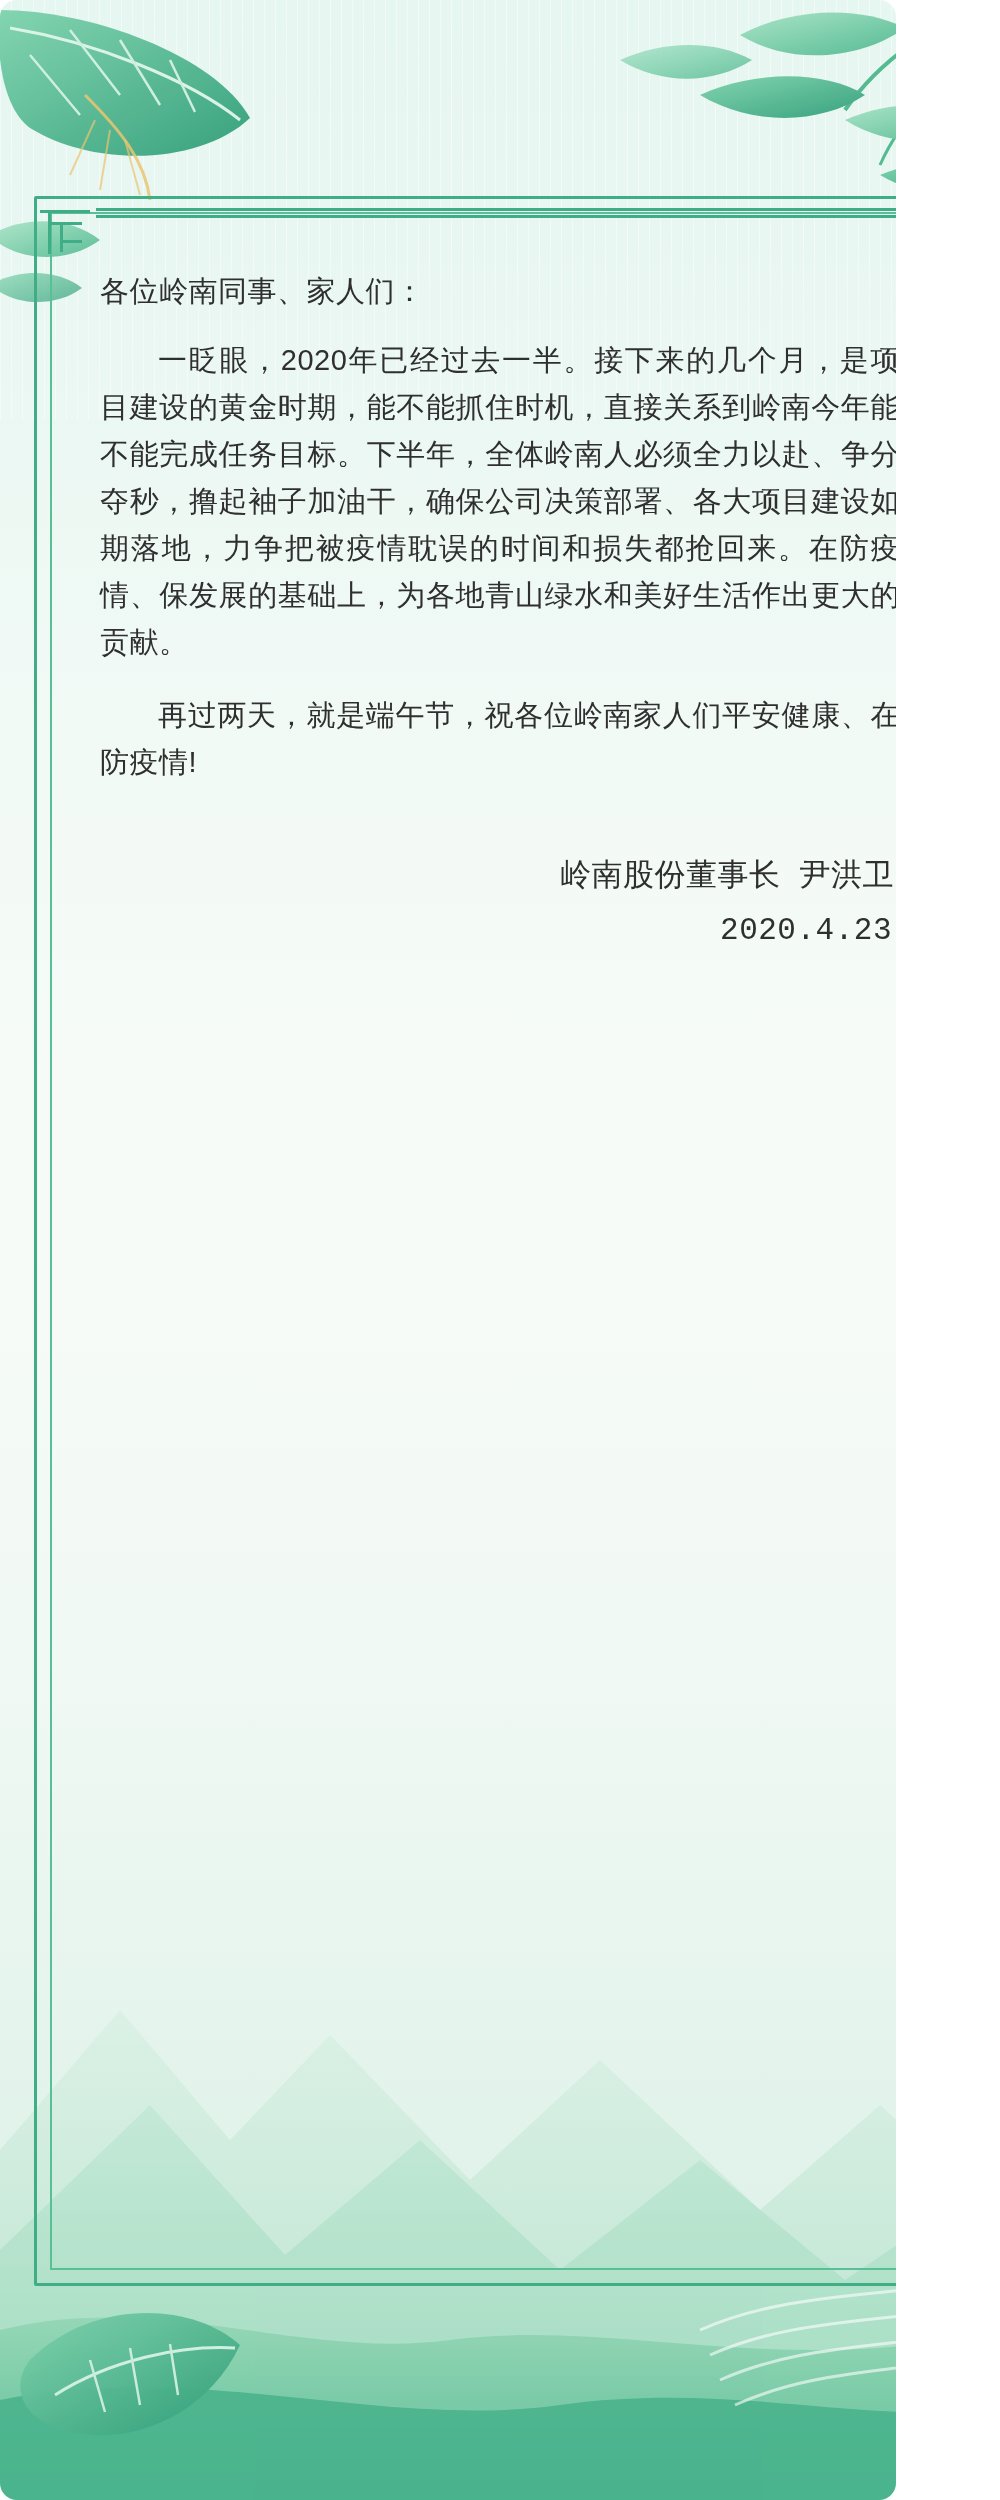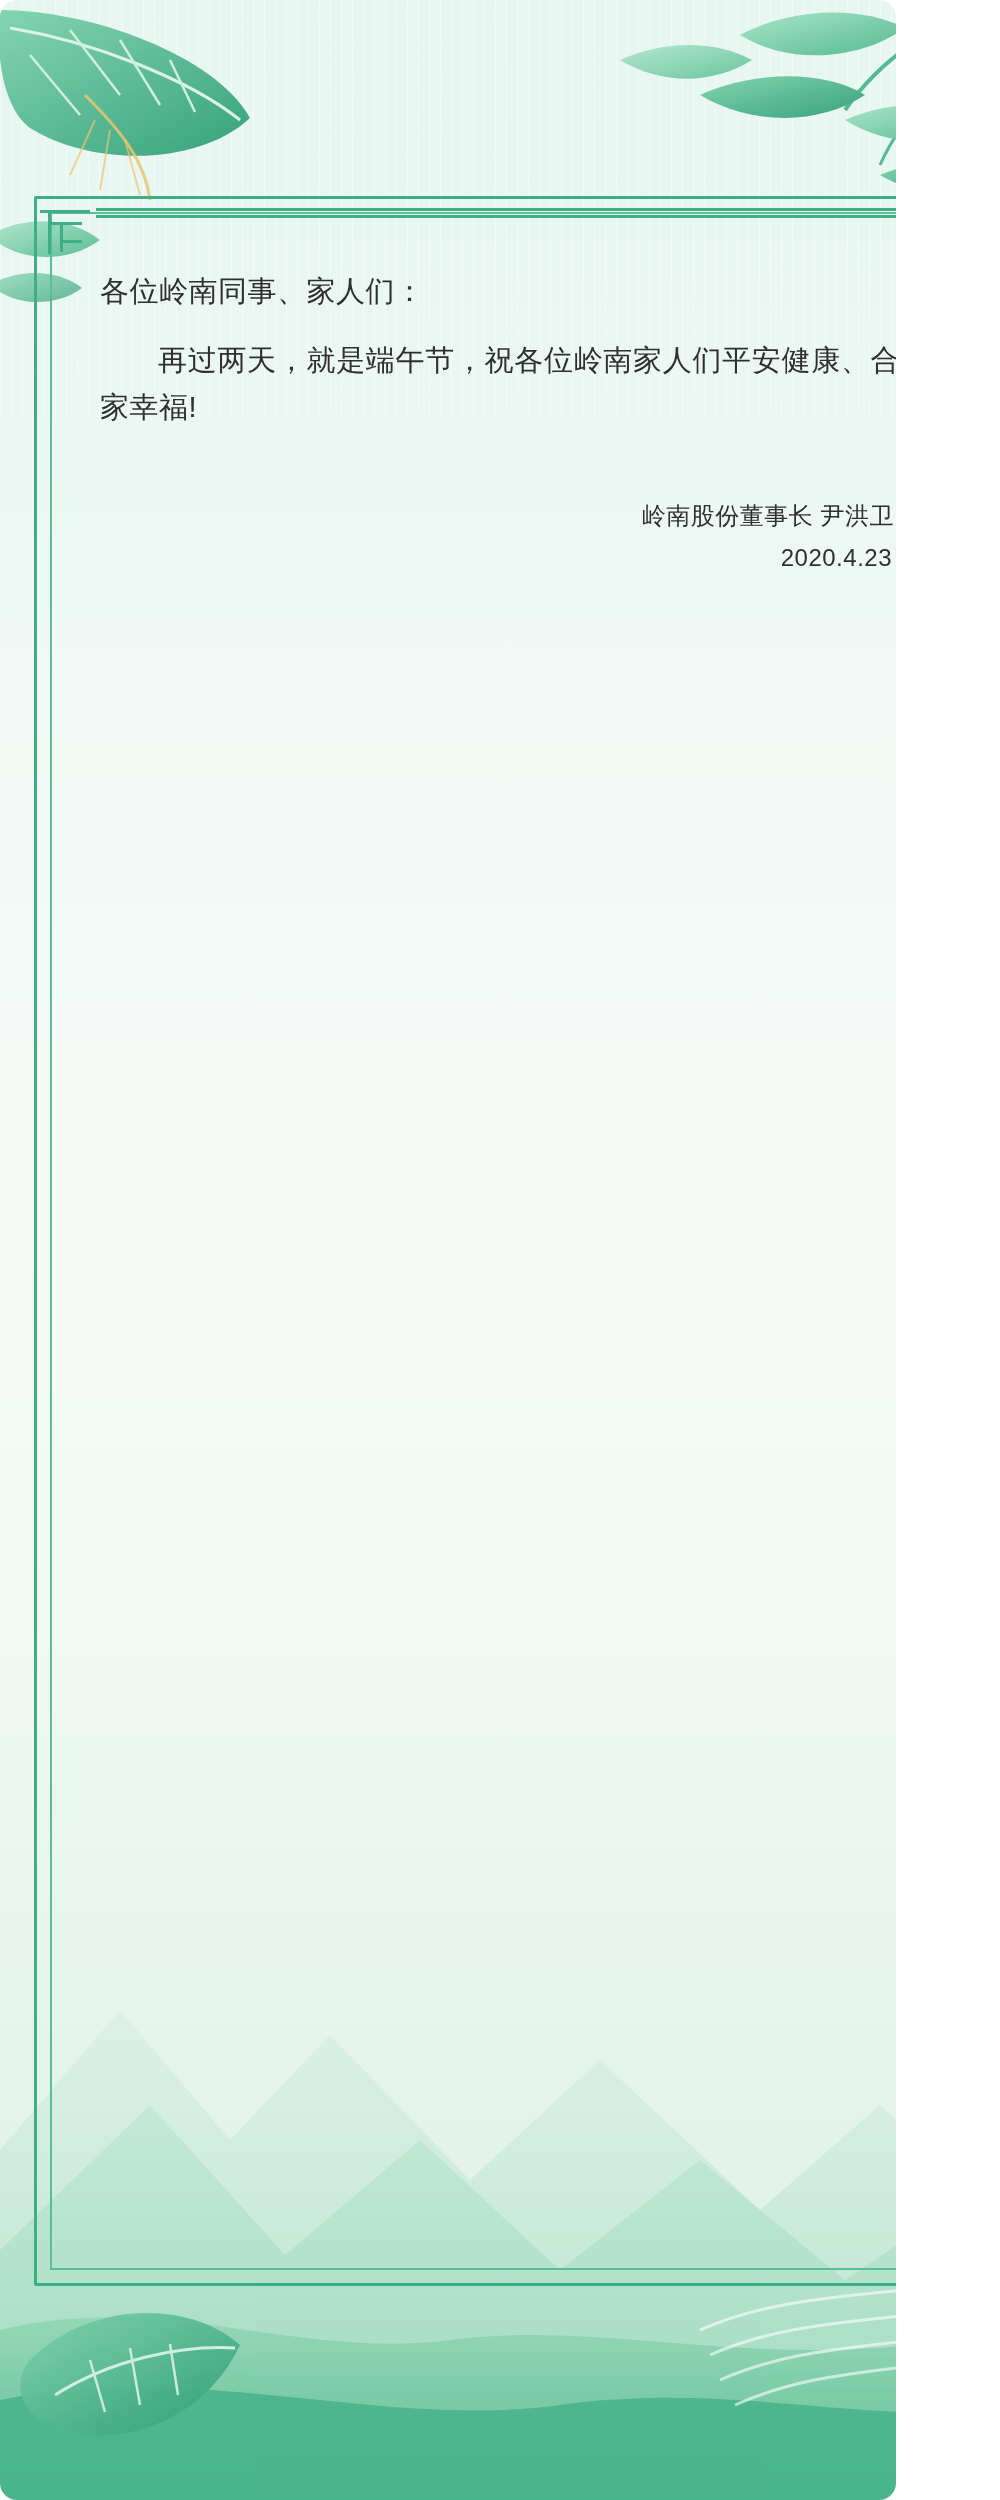--- a/index.html
+++ b/index.html
@@ -122,22 +122,23 @@
     text-indent: 2em;
     text-align: justify;
   }
   .signature {
     margin-top: 64px;
     text-align: right;
     line-height: 1.75;
   }
   .sig-name, .sig-date {
     display: block;
-    font-size: 24px;
+    font-size: 31px;
     padding-right: 6px;
+    font-family: Liberation Mono, monospace;
   }
   .sig-date { padding-right: 8px; }
 </style>
 </head>
 <body>
 
 <div class="poster">
 
   <div class="vlines"></div>
 
@@ -222,20 +223,21 @@
   <div class="corner tr">
     <i class="h1"></i>
       <i class="h2"></i>
       <i class="v1"></i>
       <i class="v2"></i>
       <i class="h3"></i>
   </div>
 
   <div class="letter">
     <p class="salutation">各位岭南同事、家人们：</p>
-    <p class="para">再过两天，就是端午节，祝各位岭南家人们平安健康、合家幸福!</p>
+    <p class="para">一眨眼，2020年已经过去一半。接下来的几个月，是项目建设的黄金时期，能不能抓住时机，直接关系到岭南今年能不能完成任务目标。下半年，全体岭南人必须全力以赴、争分夺秒，撸起袖子加油干，确保公司决策部署、各大项目建设如期落地，力争把被疫情耽误的时间和损失都抢回来。在防疫情、保发展的基础上，为各地青山绿水和美好生活作出更大的贡献。</p>
+    <p class="para">再过两天，就是端午节，祝各位岭南家人们平安健康、在防疫情!</p>
     <div class="signature">
       <span class="sig-name">岭南股份董事长 尹洪卫</span>
       <span class="sig-date">2020.4.23</span>
     </div>
   </div>
 
 </div>
 
 </body></html>

